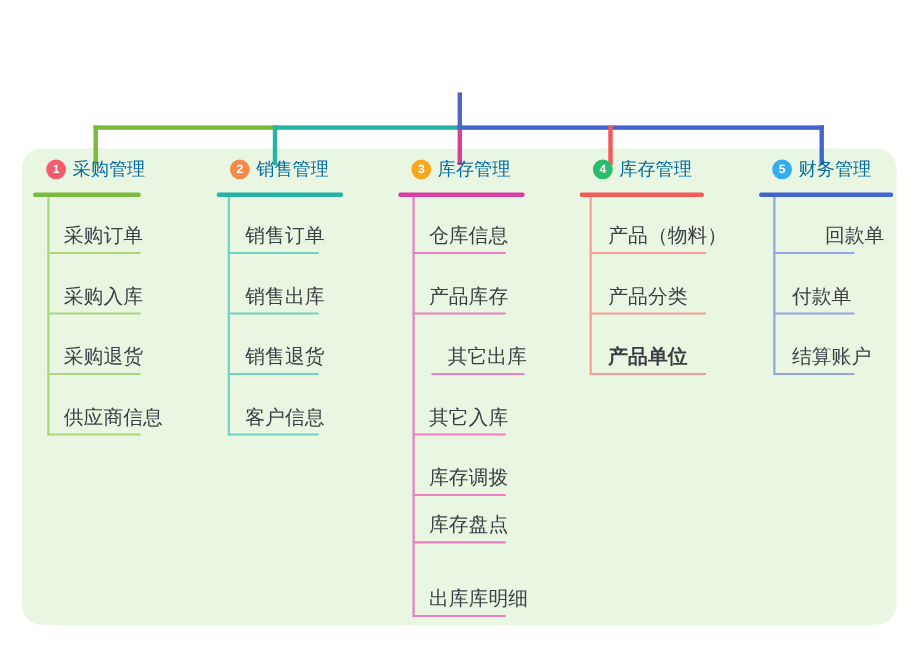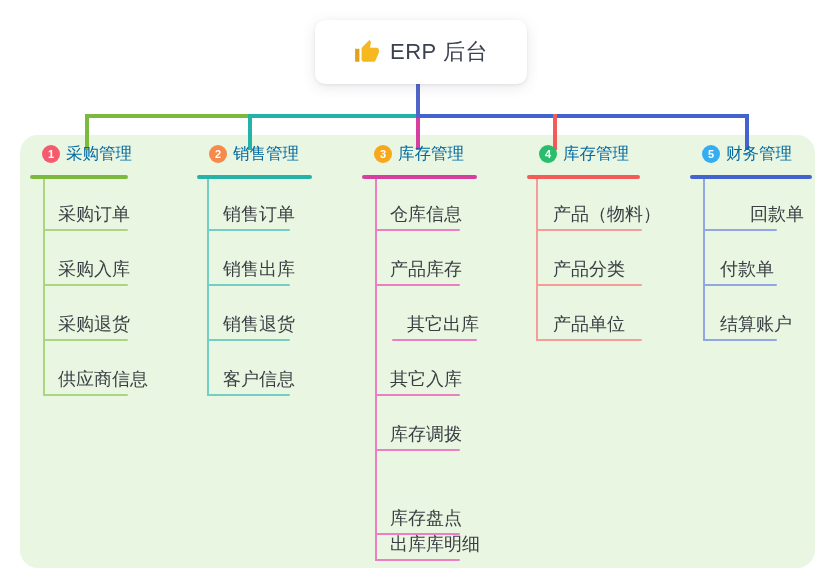--- a/index.html
+++ b/index.html
@@ -48,29 +48,20 @@
 
   <div class="panel" id="panel" style="background: rgb(233, 246, 226);"></div>
 
   <div id="connectors">
       <div class="seg" style="left: 85px; top: 114px; width: 167px; height: 4px; background: rgb(124, 185, 63);"></div>
       <div class="seg" style="left: 250px; top: 114px; width: 170px; height: 4px; background: rgb(36, 179, 166);"></div>
       <div class="seg" style="left: 416px; top: 114px; width: 333px; height: 4px; background: rgb(67, 99, 207);"></div>
       <div class="seg" style="left: 416px; top: 84px; width: 4px; height: 34px; background: rgb(80, 101, 202);"></div>
     </div>
 
-  <div class="root-node">
-    <span class="thumb">
-      <svg viewBox="0 0 24 24" width="26" height="26" aria-hidden="true">
-        <path fill="#e2a31c" d="M1 21h4V9H1v12z"></path>
-        <path fill="#f5b81f" d="M23 10c0-1.1-.9-2-2-2h-6.31l.95-4.57.03-.32c0-.41-.17-.79-.44-1.06L14.17 1 7.59 7.59C7.22 7.95 7 8.45 7 9v10c0 1.1.9 2 2 2h9c.83 0 1.54-.5 1.84-1.22l3.02-7.05c.09-.23.14-.47.14-.73v-2z"></path>
-      </svg>
-    </span>
-    <span class="title">ERP 后台</span>
-  </div>
 
   <div id="branches">
       <div>
         <div class="seg" style="left: 85px; top: 114px; width: 4px; height: 36px; background: rgb(124, 185, 63);"></div>
         <div class="branch-title-row" style="left: 42px; top: 143px;">
           <div class="badge" style="background: rgb(246, 91, 109);">1</div>
           <div class="branch-label">采购管理</div>
         </div>
         <div class="underline" style="left: 30px; top: 175px; width: 98px; background: rgb(124, 185, 63);"></div>
         <div class="trunk" style="left: 43px; top: 179px; height: 217px; background: rgb(169, 214, 127);"></div>
@@ -137,21 +128,21 @@
           <div class="child-line" style="width: 85px; background: rgb(236, 126, 194);"></div>
         </div>
         <div class="child" style="left: 375px; top: 370px; width: 85px; height: 26px;">
           <div class="child-label" style="left: 15px;">其它入库</div>
           <div class="child-line" style="width: 85px; background: rgb(236, 126, 194);"></div>
         </div>
         <div class="child" style="left: 375px; top: 425px; width: 85px; height: 26px;">
           <div class="child-label" style="left: 15px;">库存调拨</div>
           <div class="child-line" style="width: 85px; background: rgb(236, 126, 194);"></div>
         </div>
-        <div class="child" style="left: 375px; top: 509px; width: 85px; height: 26px;">
+        <div class="child" style="left: 375px; top: 468px; width: 85px; height: 26px;">
           <div class="child-label" style="left: 15px;">库存盘点</div>
           <div class="child-line" style="width: 85px; background: rgb(236, 126, 194);"></div>
         </div>
         <div class="child" style="left: 375px; top: 535px; width: 85px; height: 26px;">
           <div class="child-label" style="left: 15px;">出库库明细</div>
           <div class="child-line" style="width: 85px; background: rgb(236, 126, 194);"></div>
         </div>
       </div>
       <div>
         <div class="seg" style="left: 553px; top: 114px; width: 4px; height: 36px; background: rgb(242, 91, 88);"></div>
@@ -162,21 +153,21 @@
         <div class="underline" style="left: 527px; top: 175px; width: 113px; background: rgb(242, 91, 88);"></div>
         <div class="trunk" style="left: 536px; top: 179px; height: 162px; background: rgb(247, 157, 152);"></div>
         <div class="child" style="left: 536px; top: 205px; width: 106px; height: 26px;">
           <div class="child-label" style="left: 17px;">产品（物料）</div>
           <div class="child-line" style="width: 106px; background: rgb(247, 157, 152);"></div>
         </div>
         <div class="child" style="left: 536px; top: 260px; width: 106px; height: 26px;">
           <div class="child-label" style="left: 17px;">产品分类</div>
           <div class="child-line" style="width: 106px; background: rgb(247, 157, 152);"></div>
         </div>
-        <div class="child" style="left: 536px; top: 315px; width: 106px; height: 26px;">
+        <div class="child" style="left: 536px; top: 315px; width: 106px; height: 26px; font-weight: bold;">
           <div class="child-label" style="left: 17px;">产品单位</div>
           <div class="child-line" style="width: 106px; background: rgb(247, 157, 152);"></div>
         </div>
       </div>
       <div>
         <div class="seg" style="left: 745px; top: 114px; width: 4px; height: 36px; background: rgb(67, 99, 207);"></div>
         <div class="branch-title-row" style="left: 702px; top: 143px;">
           <div class="badge" style="background: rgb(52, 174, 243);">5</div>
           <div class="branch-label">财务管理</div>
         </div>

